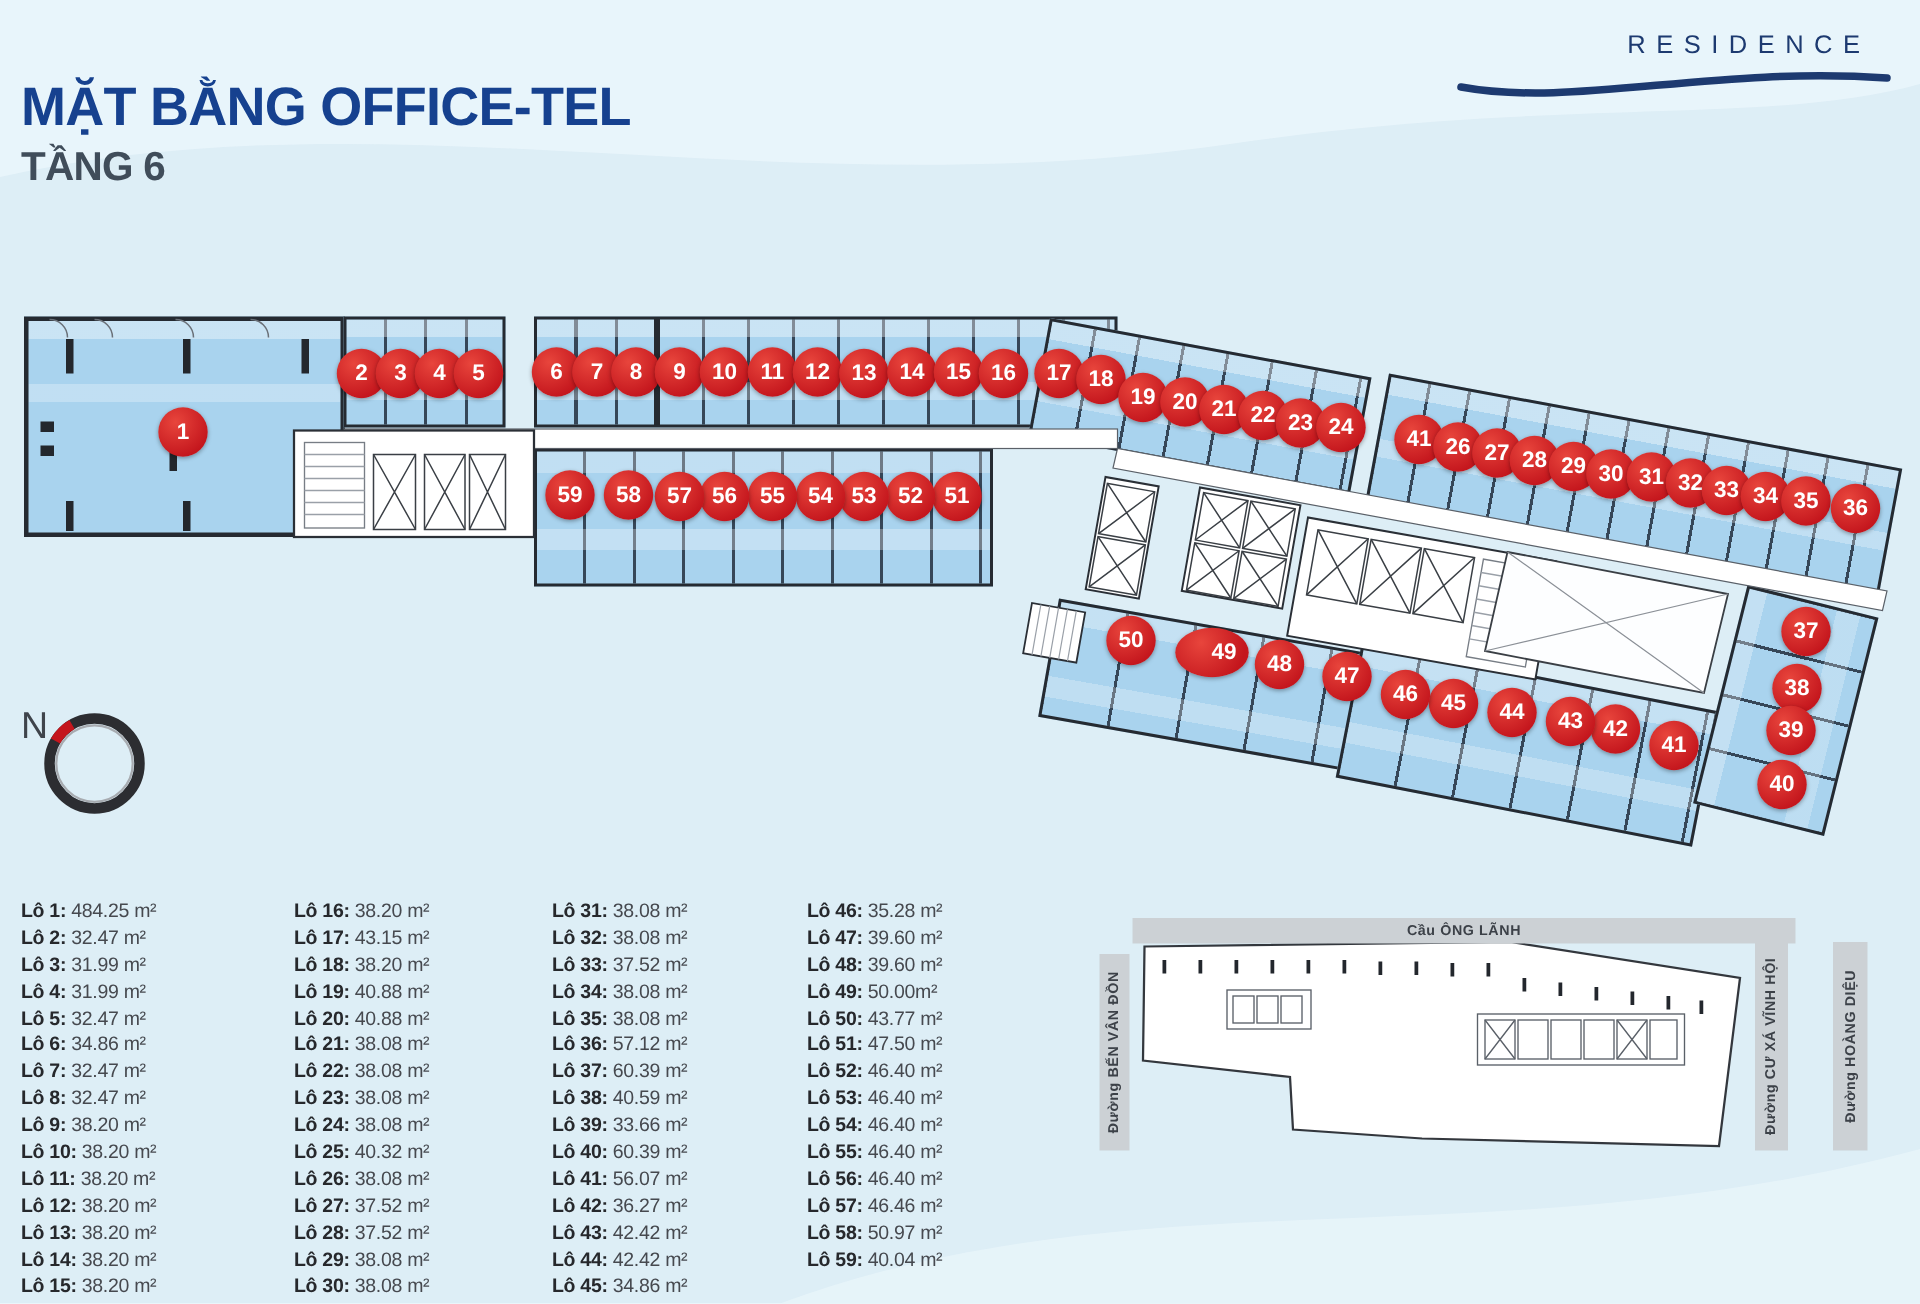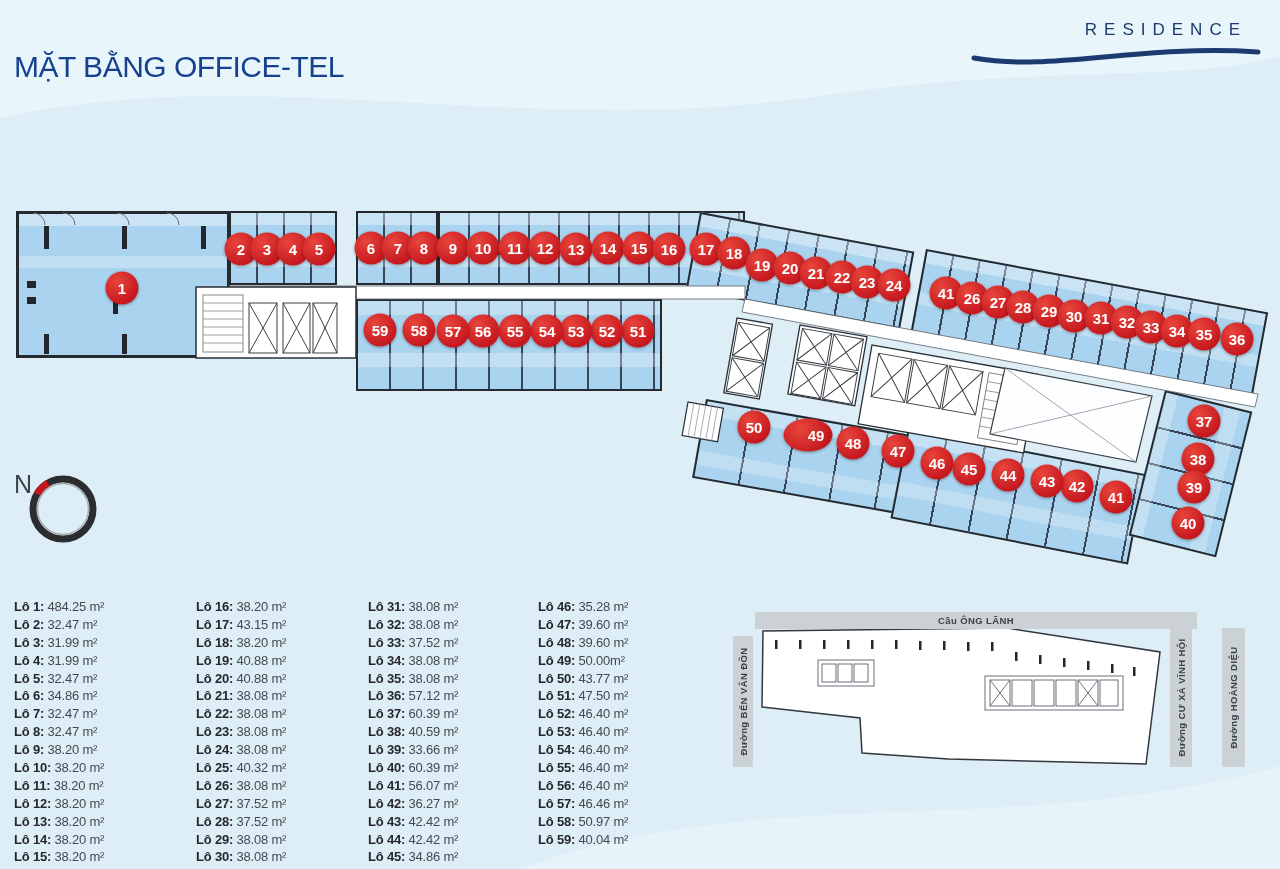--- a/index.html
+++ b/index.html
@@ -7,21 +7,21 @@
     position:relative;width:1280px;height:869px;overflow:hidden;
     background:#ddeef6;
     font-family:"Liberation Sans","DejaVu Sans",sans-serif;
   }
   svg{display:block;}
   .layer{position:absolute;left:0;top:0;}
 
   
   .header{position:absolute;left:14px;top:50px;z-index:6;}
   .header h1{
-    margin:0;font-size:30px;font-weight:normal;letter-spacing:-0.5px;
+    margin:0;font-size:36px;font-weight:bold;letter-spacing:-0.5px;
     color:var(--navy,#16418f);
   }
   .header h2{
     margin:4px 0 0 0;font-size:27px;font-weight:bold;letter-spacing:-0.5px;
     color:var(--slate,#404d5a);
   }
 
   
   .logo{position:absolute;right:18px;top:18px;width:370px;text-align:right;z-index:6;}
   .logo .line1{font-size:47px;font-style:italic;line-height:1.05;white-space:nowrap;}
@@ -112,20 +112,21 @@
 
 <div class="page">
 
   <svg class="layer" width="1280" height="869" style="z-index:0" aria-hidden="true">
     <path d="M0 118 C 260 60 520 140 820 96 C 1040 64 1180 84 1280 56 L1280 0 L0 0 Z" fill="#eaf6fb" opacity="0.85"></path>
     <path d="M520 869 C 760 780 1000 842 1280 766 L1280 869 Z" fill="#e9f5fa" opacity="0.8"></path>
   </svg>
 
   <div class="header">
     <h1>MẶT BẰNG OFFICE-TEL</h1>
+    <h2>TẦNG 6</h2>
   </div>
 
   <div class="logo">
     <div class="residence">RESIDENCE</div>
     <svg class="wave" width="292" height="26" aria-hidden="true">
       <path d="M4 16 C 80 30 170 2 288 10" fill="none" stroke="#1d3a70" stroke-width="5" stroke-linecap="round"></path>
     </svg>
   </div>
 
   <div>

